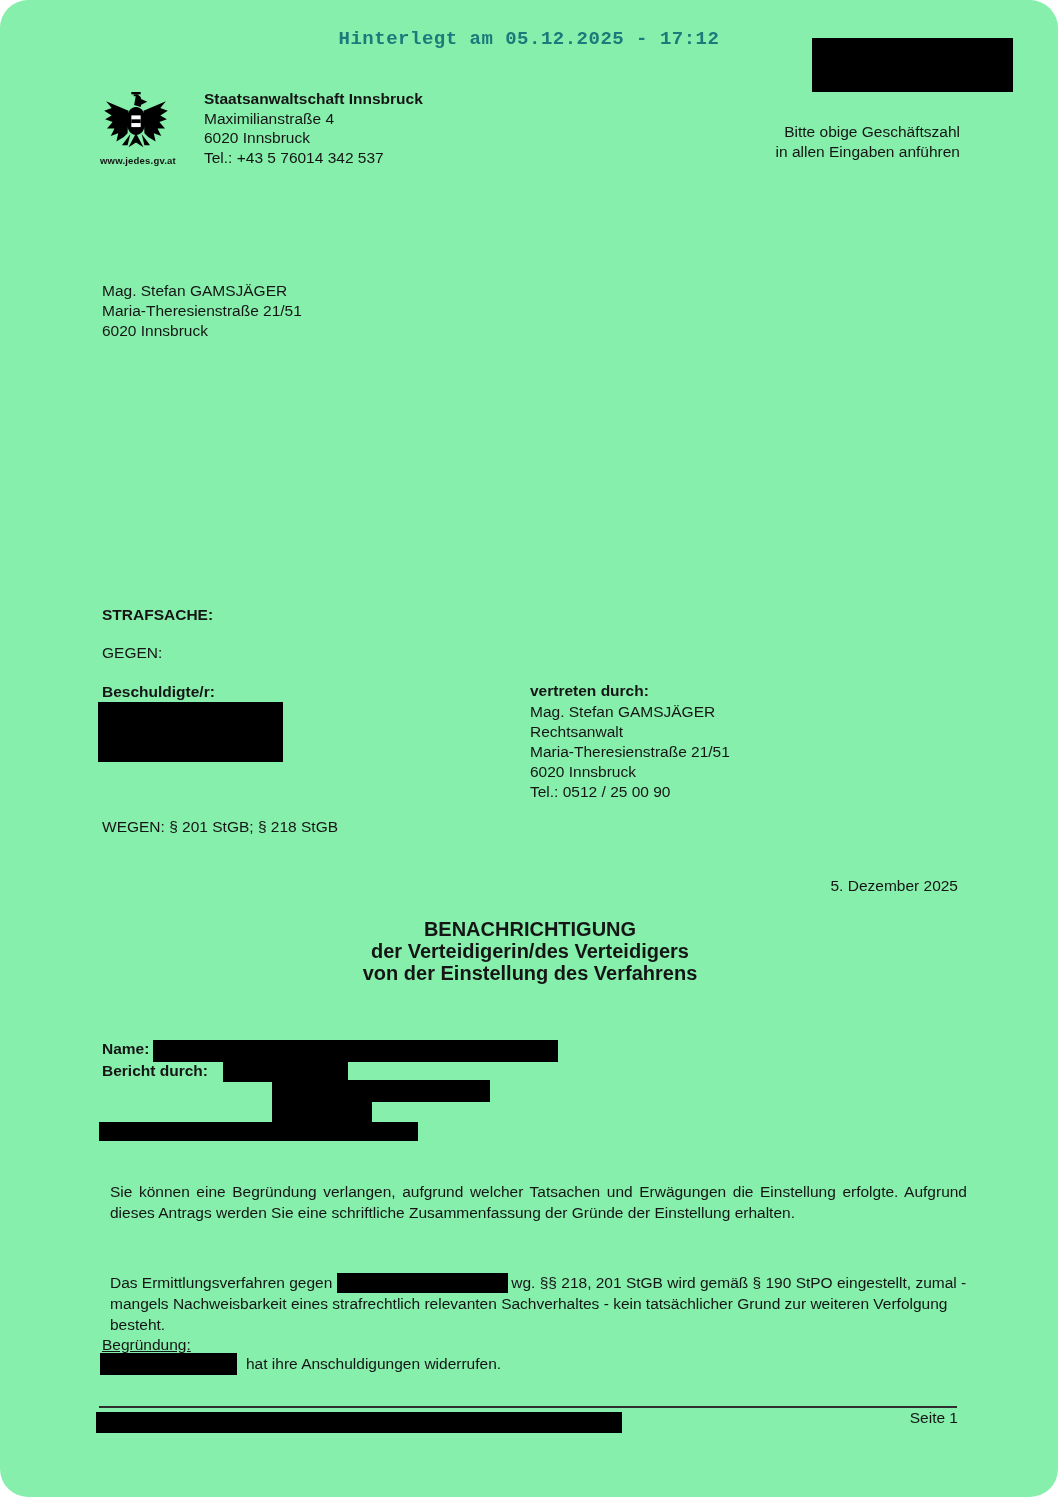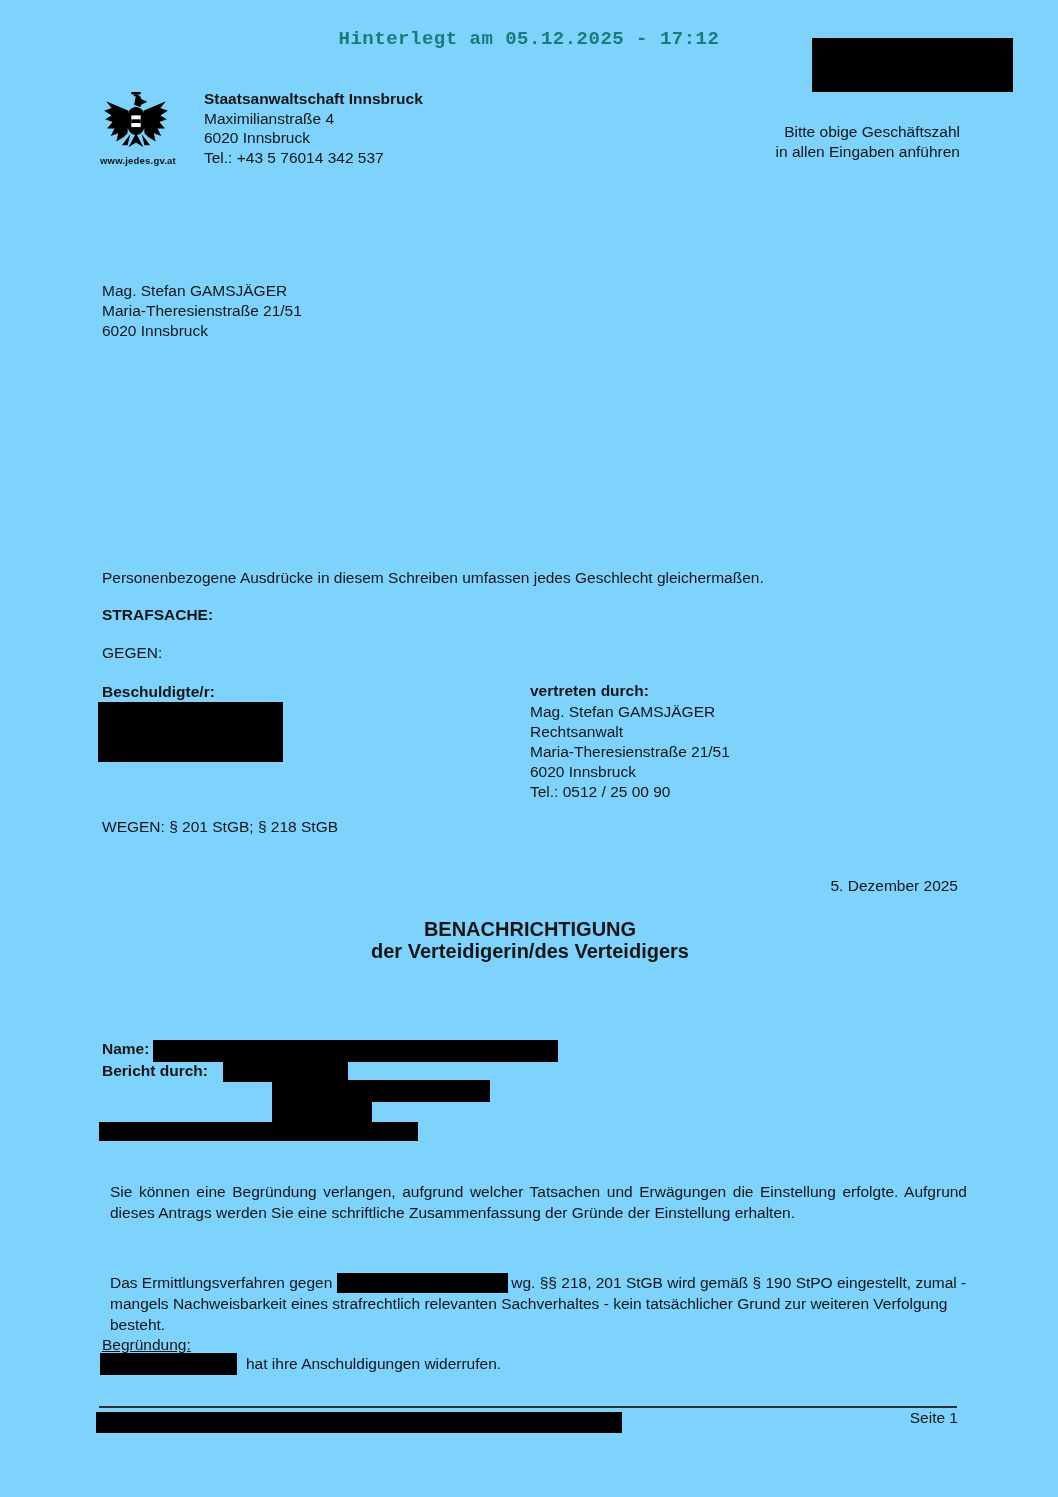--- a/index.html
+++ b/index.html
@@ -1,19 +1,20 @@
 <!DOCTYPE html>
 <html><head>
 <meta charset="utf-8">
 <style>
   html,body { margin:0; padding:0; background:#ffffff; }
   .page {
-    position:relative; width:1058px; height:1497px; background:#7dd3fc;
+    position:relative; width:1058px; height:1497px; background:#86efac;
     font-family:"Liberation Sans", sans-serif; color:#151515; font-size:15.5px;
     overflow:hidden;
+    border-radius:28px;
   }
   .abs { position:absolute; }
   .bold { font-weight:bold; }
   .redaction { position:absolute; background:#000; }
   .deposit-note {
     left:0; right:0; top:28px; text-align:center;
     font-family:"Liberation Mono", monospace; font-weight:bold; font-size:19px;
     color:#1b7b7a; letter-spacing:0.5px;
   }
   .sender-block { left:204px; top:89px; line-height:19.5px; }
@@ -75,21 +76,20 @@
     <div>Bitte obige Geschäftszahl</div>
     <div>in allen Eingaben anführen</div>
   </div>
 
   <div class="abs recipient-block">
     <div>Mag. Stefan GAMSJÄGER</div>
     <div>Maria-Theresienstraße 21/51</div>
     <div>6020 Innsbruck</div>
   </div>
 
-  <div class="abs line" style="top:568px;">Personenbezogene Ausdrücke in diesem Schreiben umfassen jedes Geschlecht gleichermaßen.</div>
   <div class="abs line bold" style="top:605px;">STRAFSACHE:</div>
   <div class="abs line" style="top:643px;">GEGEN:</div>
 
   <div class="abs line bold" style="top:682px;">Beschuldigte/r:</div>
   <div class="redaction" style="left:98px; top:702px; width:185px; height:60px;"></div>
 
   <div class="abs bold" style="left:530px; top:682px;">vertreten durch:</div>
   <div class="abs rep-block">
     <div>Mag. Stefan GAMSJÄGER</div>
     <div>Rechtsanwalt</div>
@@ -98,20 +98,21 @@
     <div>Tel.: 0512 / 25 00 90</div>
   </div>
 
   <div class="abs line" style="top:817px;">WEGEN: § 201 StGB; § 218 StGB</div>
 
   <div class="abs date-line">5. Dezember 2025</div>
 
   <div class="abs heading-block">
     <div>BENACHRICHTIGUNG</div>
     <div>der Verteidigerin/des Verteidigers</div>
+    <div>von der Einstellung des Verfahrens</div>
   </div>
 
 
   <div class="abs line bold" style="top:1039px;">Name:</div>
   <div class="redaction" style="left:153px; top:1040px; width:405px; height:22px;"></div>
   <div class="abs line bold" style="top:1061px;">Bericht durch:</div>
   <div class="redaction" style="left:223px; top:1062px; width:125px; height:20px;"></div>
   <div class="redaction" style="left:272px; top:1080px; width:218px; height:22px;"></div>
   <div class="redaction" style="left:272px; top:1102px; width:100px; height:21px;"></div>
   <div class="redaction" style="left:99px; top:1122px; width:319px; height:19px;"></div>

